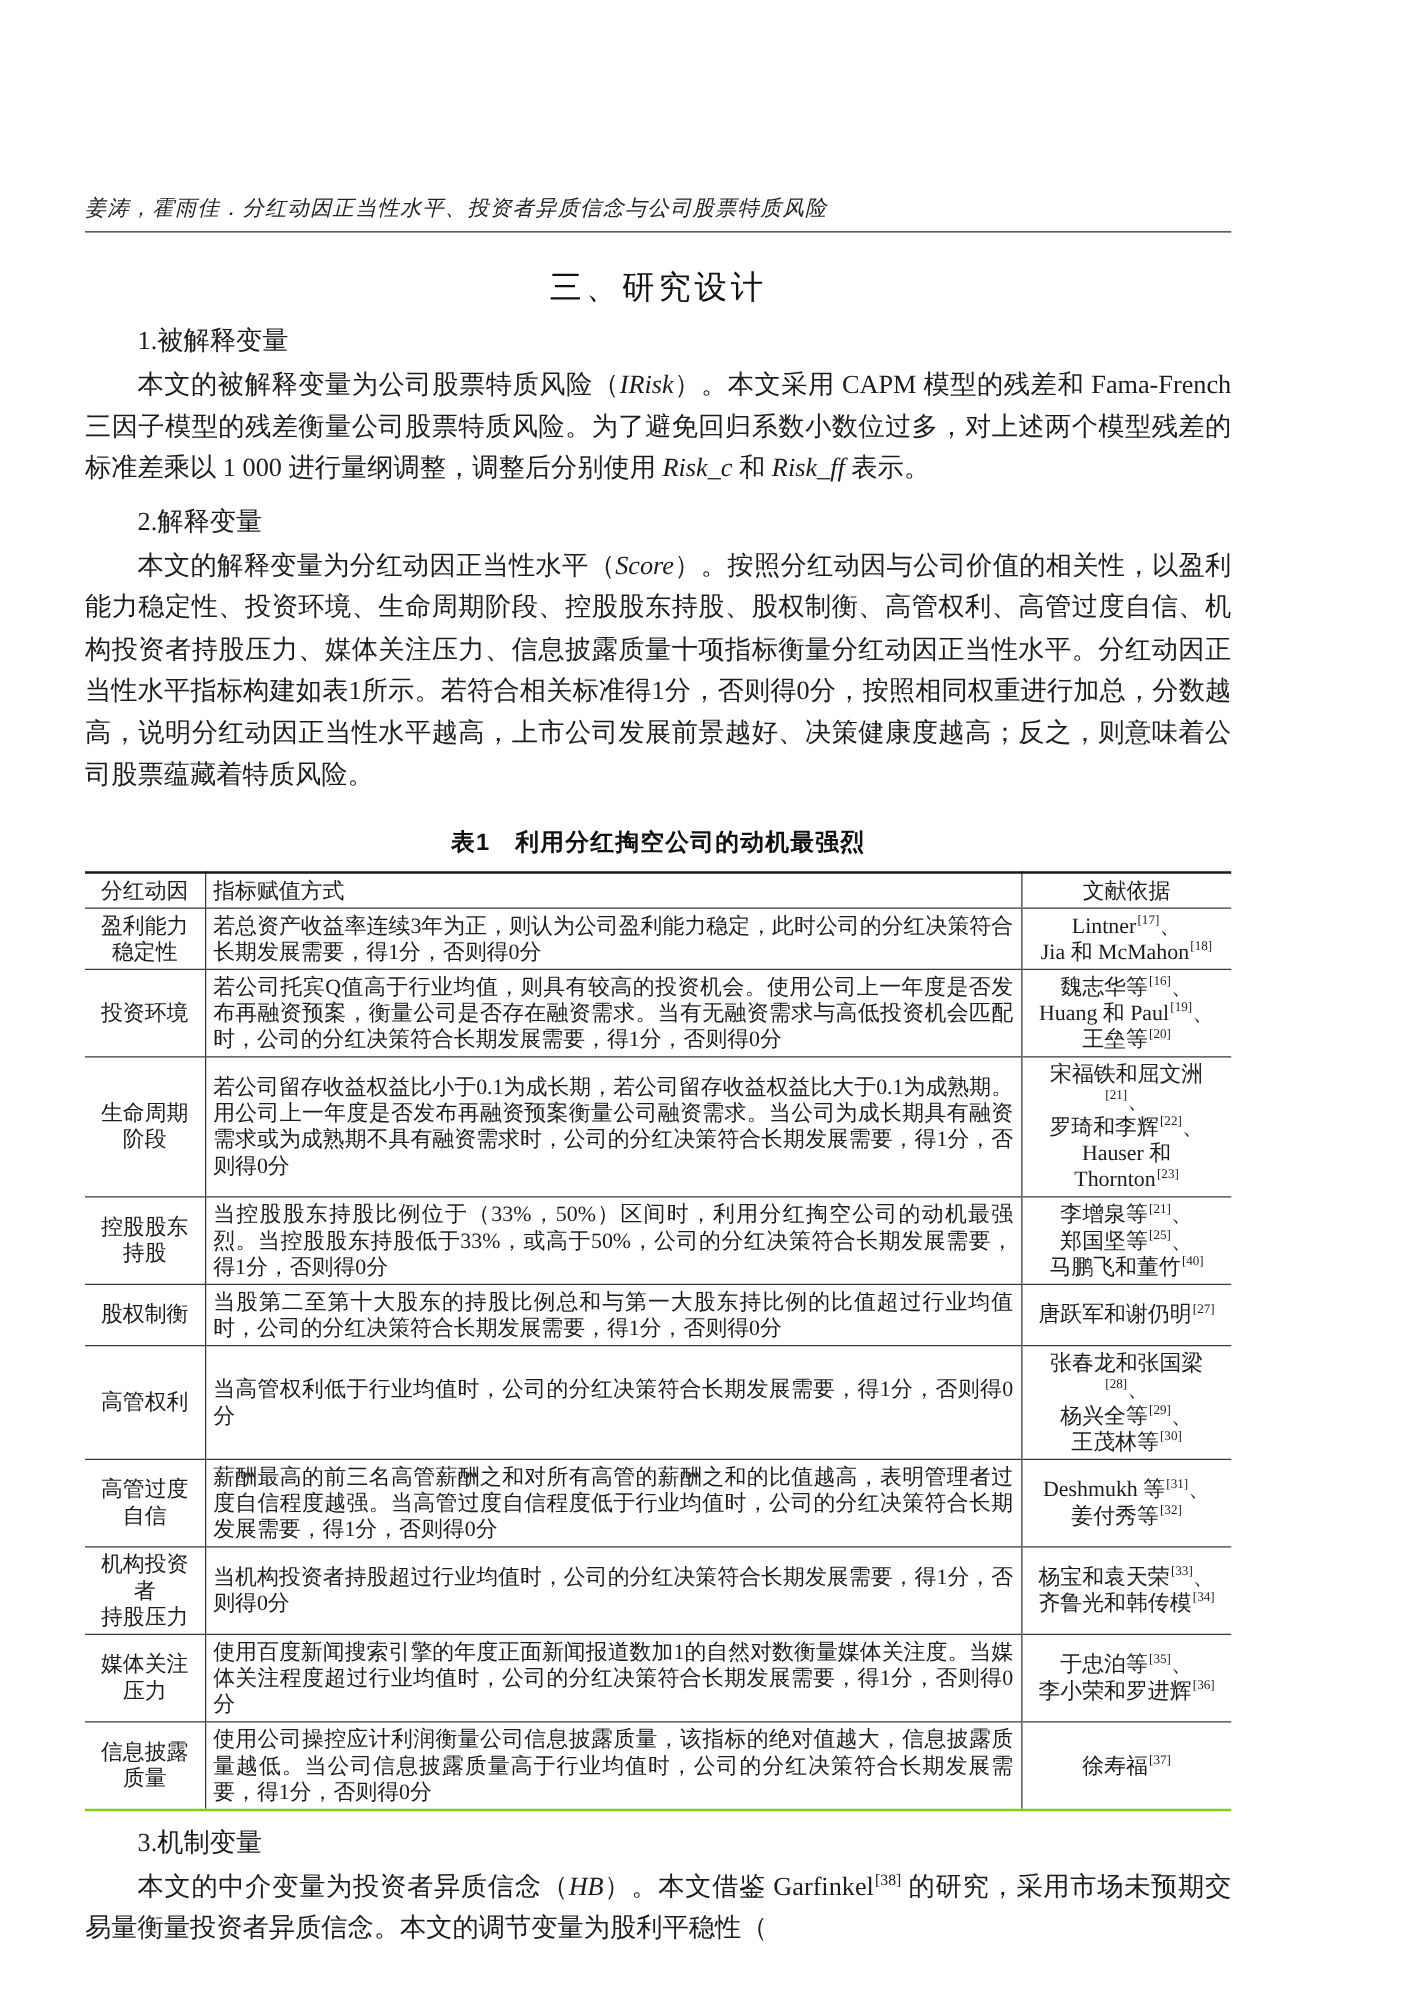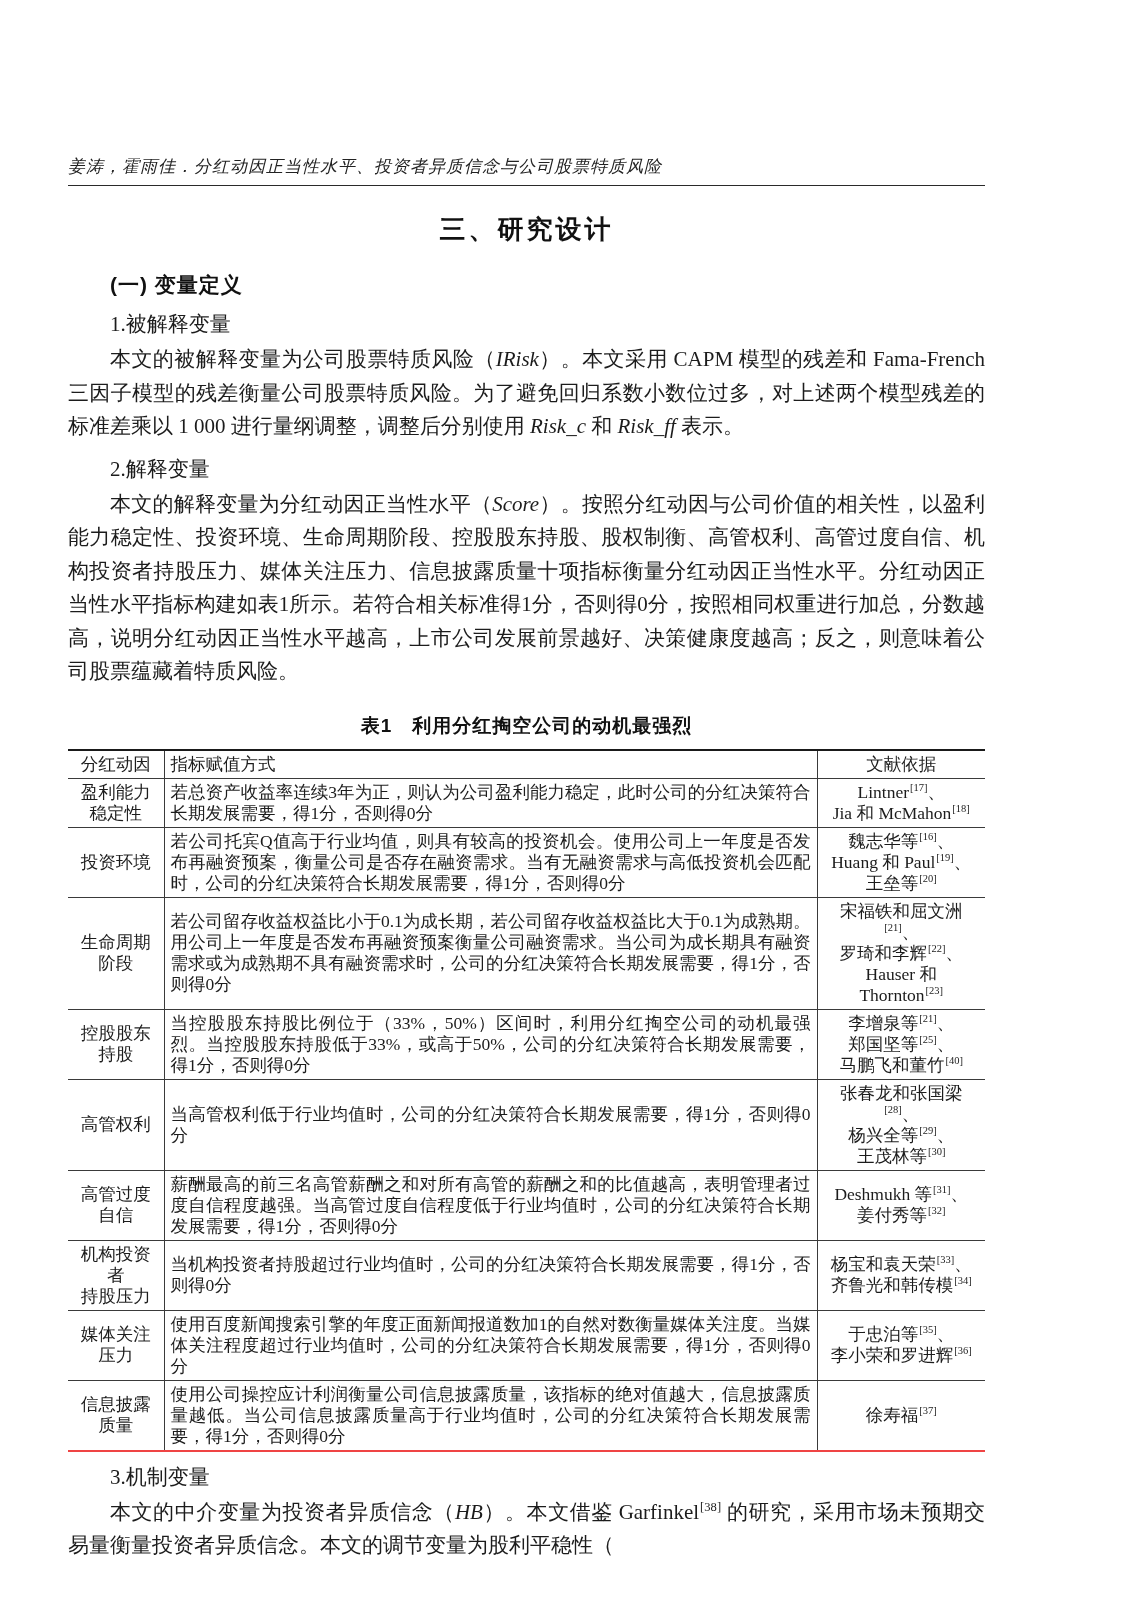--- a/index.html
+++ b/index.html
@@ -23,21 +23,21 @@
     line-height:22px;
   }
   .head-rule{
     border:none;
     border-bottom:1.6px solid #2a2a2a;
     margin:7px 0 0 0;
   }
   
   .sec-title{
     font-family:"Liberation Sans","DejaVu Sans",sans-serif;
-    font-weight:bold;
+    font-weight:normal;
     font-size:26px;
     text-align:center;
     letter-spacing:3px;
     margin:26px 0 0 0;
     color:#111;
   }
   .subsec-title{
     font-family:"Liberation Sans","DejaVu Sans",sans-serif;
     font-weight:bold;
     font-size:21px;
@@ -70,21 +70,21 @@
     font-size:19px;
     text-align:center;
     letter-spacing:1px;
     margin:24px 0 10px 0;
     color:#111;
   }
   table.indicator{
     width:100%;
     border-collapse:collapse;
     border-top:2px solid #1a1a1a;
-    border-bottom:2px solid #ef4444;
+    border-bottom:2px solid #84cc16;
     font-size:17.5px;
     line-height:21px;
     table-layout:fixed;
   }
   table.indicator th, table.indicator td{
     border-bottom:1px solid #3a3a3a;
     padding:3px 6px;
     vertical-align:middle;
     font-weight:normal;
   }
@@ -109,21 +109,20 @@
 </style>
 </head>
 <body>
 
 <div class="page">
 
   <div class="running-head">姜涛，霍雨佳．分红动因正当性水平、投资者异质信念与公司股票特质风险</div>
   <hr class="head-rule">
 
   <div class="sec-title">三、研究设计</div>
-  <div class="subsec-title">(一) 变量定义</div>
 
   <div class="num-heading">1.被解释变量</div>
   <p class="body-para"><span>本文的被解释变量为公司股票特质风险（</span><span class="it">IRisk</span><span>）。本文采用 CAPM 模型的残差和 Fama-French 三因子模型的残差衡量公司股票特质风险。为了避免回归系数小数位过多，对上述两个模型残差的标准差乘以 1 000 进行量纲调整，调整后分别使用 </span><span class="it">Risk_c</span><span> 和 </span><span class="it">Risk_ff</span><span> 表示。</span></p>
 
   <div class="num-heading">2.解释变量</div>
   <p class="body-para"><span>本文的解释变量为分红动因正当性水平（</span><span class="it">Score</span><span>）。按照分红动因与公司价值的相关性，以盈利能力稳定性、投资环境、生命周期阶段、控股股东持股、股权制衡、高管权利、高管过度自信、机构投资者持股压力、媒体关注压力、信息披露质量十项指标衡量分红动因正当性水平。分红动因正当性水平指标构建如表1所示。若符合相关标准得1分，否则得0分，按照相同权重进行加总，分数越高，说明分红动因正当性水平越高，上市公司发展前景越好、决策健康度越高；反之，则意味着公司股票蕴藏着特质风险。</span></p>
 
   <div class="tbl-caption">表1　利用分红掏空公司的动机最强烈</div>
 
   <table class="indicator">
@@ -154,20 +153,25 @@
           <td class="motive">生命周期<br>阶段</td>
           <td class="method">若公司留存收益权益比小于0.1为成长期，若公司留存收益权益比大于0.1为成熟期。用公司上一年度是否发布再融资预案衡量公司融资需求。当公司为成长期具有融资需求或为成熟期不具有融资需求时，公司的分红决策符合长期发展需要，得1分，否则得0分</td>
           <td class="refs"><span class="ref">宋福铁和屈文洲<sup>[21]</sup>、</span><span class="ref">罗琦和李辉<sup>[22]</sup>、</span><span class="ref">Hauser 和 Thornton<sup>[23]</sup></span></td>
         </tr>
         <tr>
           <td class="motive">控股股东<br>持股</td>
           <td class="method">当控股股东持股比例位于（33%，50%）区间时，利用分红掏空公司的动机最强烈。当控股股东持股低于33%，或高于50%，公司的分红决策符合长期发展需要，得1分，否则得0分</td>
           <td class="refs"><span class="ref">李增泉等<sup>[21]</sup>、</span><span class="ref">郑国坚等<sup>[25]</sup>、</span><span class="ref">马鹏飞和董竹<sup>[40]</sup></span></td>
         </tr>
         <tr>
+          <td class="motive">股权制衡</td>
+          <td class="method">当股第二至第十大股东的持股比例总和与第一大股东持比例的比值超过行业均值时，公司的分红决策符合长期发展需要，得1分，否则得0分</td>
+          <td class="refs"><span class="ref">唐跃军和谢仍明<sup>[27]</sup></span></td>
+        </tr>
+        <tr>
           <td class="motive">高管权利</td>
           <td class="method">当高管权利低于行业均值时，公司的分红决策符合长期发展需要，得1分，否则得0分</td>
           <td class="refs"><span class="ref">张春龙和张国梁<sup>[28]</sup>、</span><span class="ref">杨兴全等<sup>[29]</sup>、</span><span class="ref">王茂林等<sup>[30]</sup></span></td>
         </tr>
         <tr>
           <td class="motive">高管过度<br>自信</td>
           <td class="method">薪酬最高的前三名高管薪酬之和对所有高管的薪酬之和的比值越高，表明管理者过度自信程度越强。当高管过度自信程度低于行业均值时，公司的分红决策符合长期发展需要，得1分，否则得0分</td>
           <td class="refs"><span class="ref">Deshmukh 等<sup>[31]</sup>、</span><span class="ref">姜付秀等<sup>[32]</sup></span></td>
         </tr>
         <tr>

